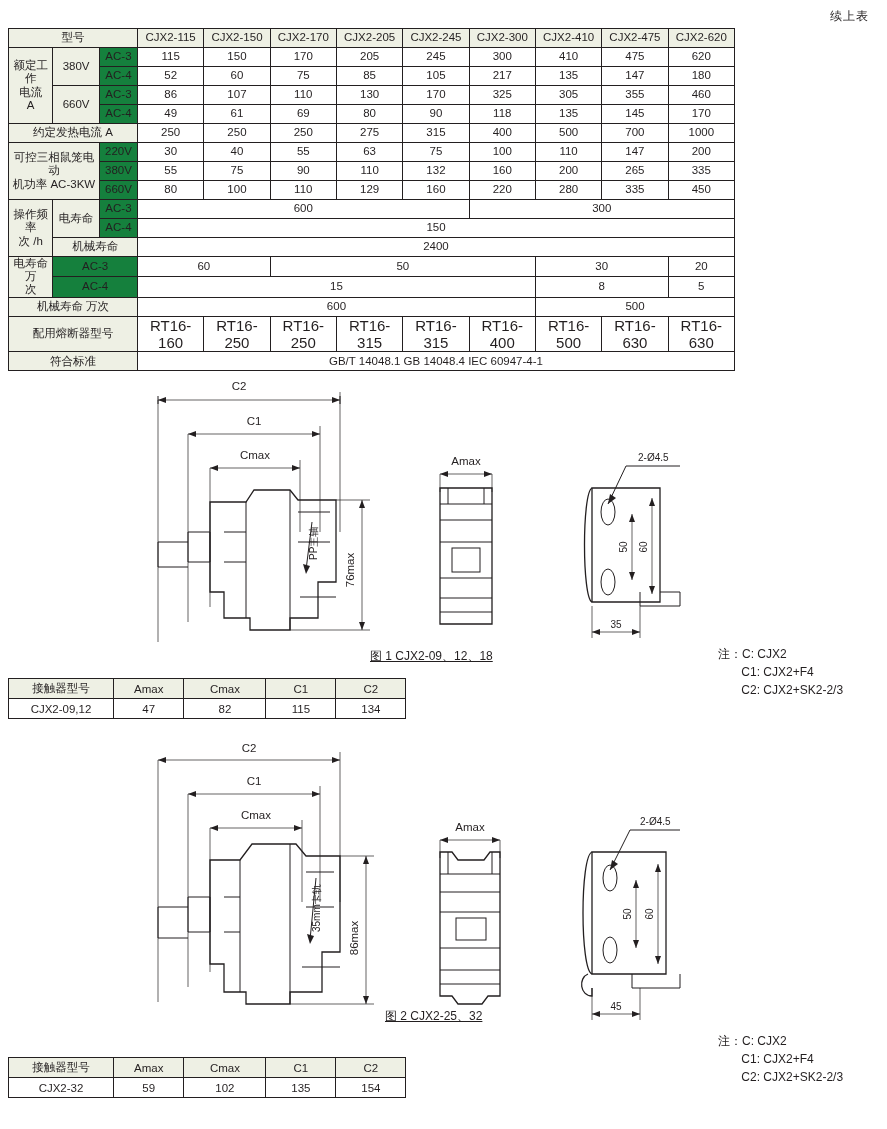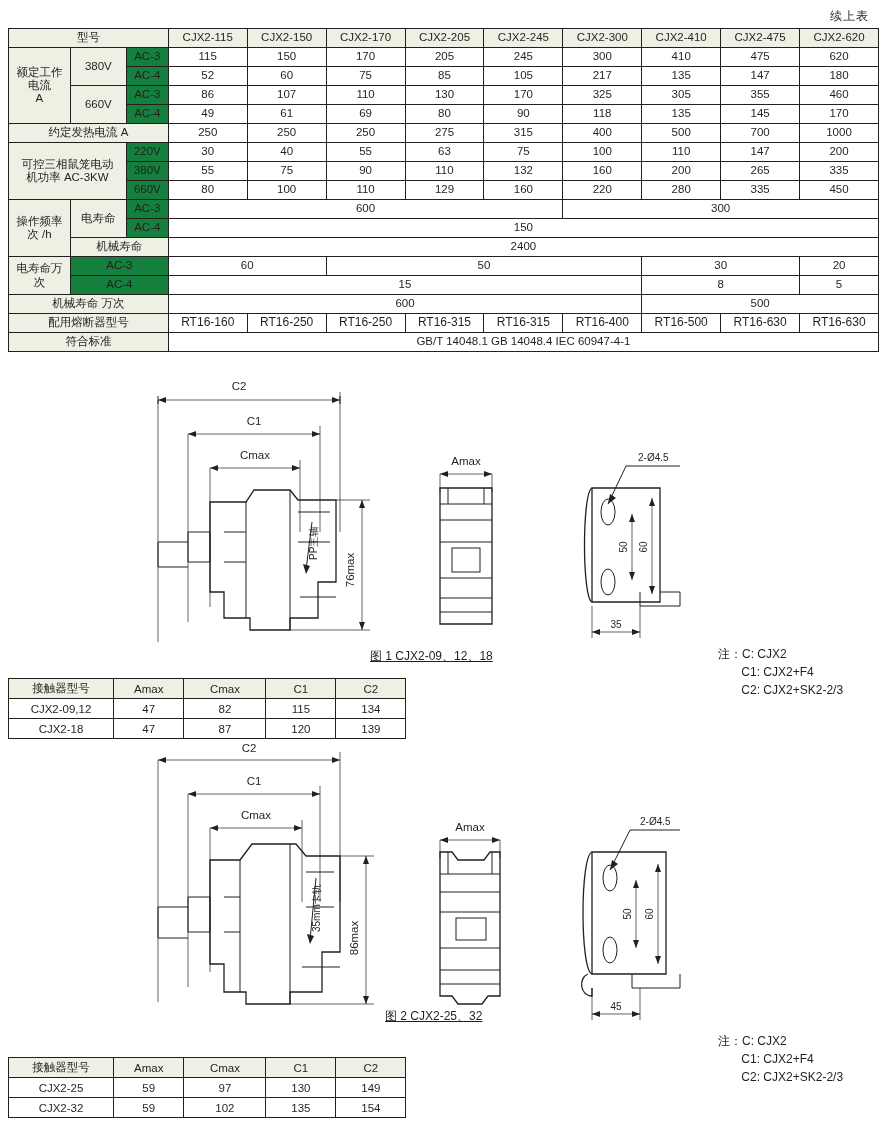--- a/index.html
+++ b/index.html
@@ -16,35 +16,35 @@
   
   .cont-label{
     position:absolute;right:18px;top:8px;
     font-size:12px;letter-spacing:1px;
   }
 
   
   table.spec{
     position:absolute;left:8px;top:28px;
     border-collapse:collapse;
-    width:871px;
+    width:727px;
     font-size:11.5px;
   }
   table.spec td{
     border:1px solid #231f20;
     text-align:center;
     vertical-align:middle;
     height:18px;
     padding:0 2px;
     line-height:1.15;
   }
   table.spec td.head{background:#eef0e4;font-weight:normal;}
   table.spec td.lbl{background:#eef0e4;}
   table.spec td.sub{background:#15803d;}
-  .tiny{font-size:12px;}
+  .tiny{font-size:15px;}
 
   
   table.dim{
     border-collapse:collapse;
     font-size:11.5px;
     position:absolute;
   }
   table.dim td{
     border:1px solid #231f20;
     height:19px;
@@ -387,27 +387,20 @@
         <td class="h">Cmax</td>
         <td class="h">C1</td>
         <td class="h">C2</td>
       </tr>
       <tr>
         <td class="n">CJX2-09,12</td>
         <td class="n">47</td>
         <td class="n">82</td>
         <td class="n">115</td>
         <td class="n">134</td>
-      </tr>
-      <tr>
-        <td class="n">CJX2-18</td>
-        <td class="n">47</td>
-        <td class="n">87</td>
-        <td class="n">120</td>
-        <td class="n">139</td>
       </tr>
     </tbody>
   </table>
 
   <div class="draw" style="left:140px;top:752px;">
     <svg width="620" height="290" viewBox="0 0 620 290">
 
       <line class="thin" x1="18" y1="8" x2="200" y2="8"></line>
       <polygon points="18,8 26,5 26,11" fill="#231f20"></polygon>
       <polygon points="200,8 192,5 192,11" fill="#231f20"></polygon>
@@ -504,27 +497,20 @@
       </colgroup>
     <tbody>
       <tr>
         <td class="h">接触器型号</td>
         <td class="h">Amax</td>
         <td class="h">Cmax</td>
         <td class="h">C1</td>
         <td class="h">C2</td>
       </tr>
       <tr>
-        <td class="n">CJX2-25</td>
-        <td class="n">59</td>
-        <td class="n">97</td>
-        <td class="n">130</td>
-        <td class="n">149</td>
-      </tr>
-      <tr>
         <td class="n">CJX2-32</td>
         <td class="n">59</td>
         <td class="n">102</td>
         <td class="n">135</td>
         <td class="n">154</td>
       </tr>
     </tbody>
   </table>
 
 </div>

